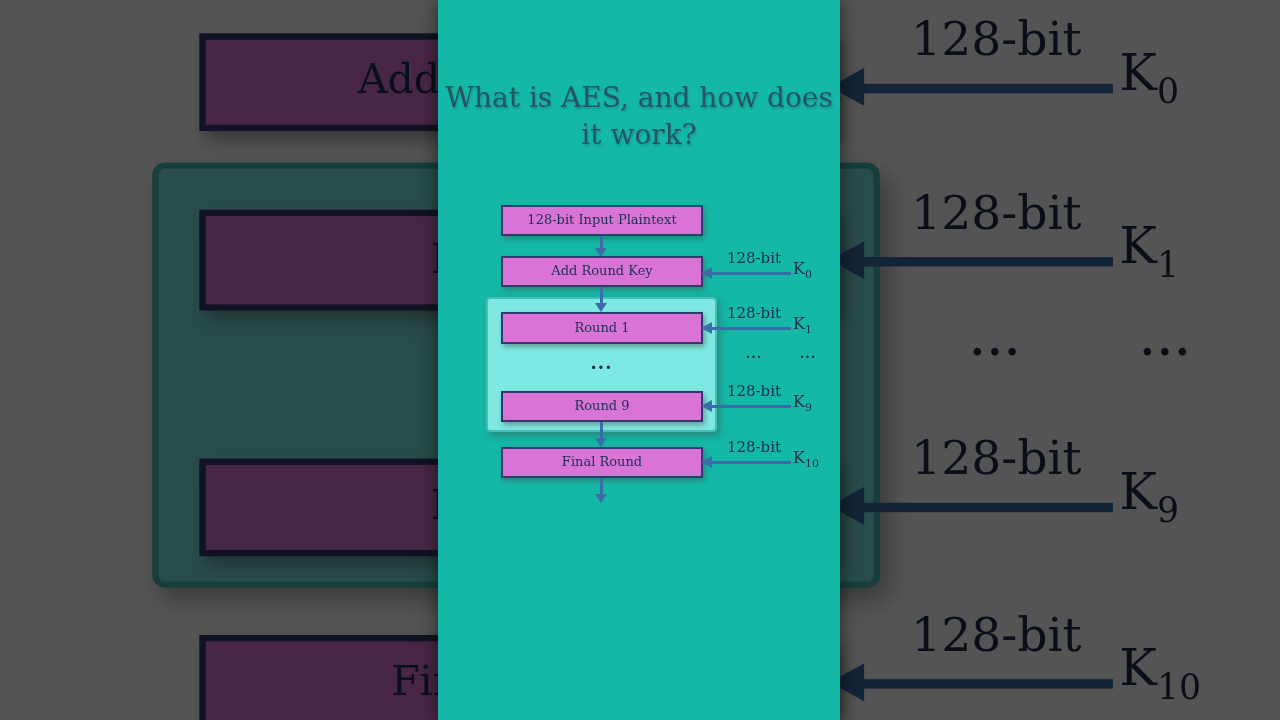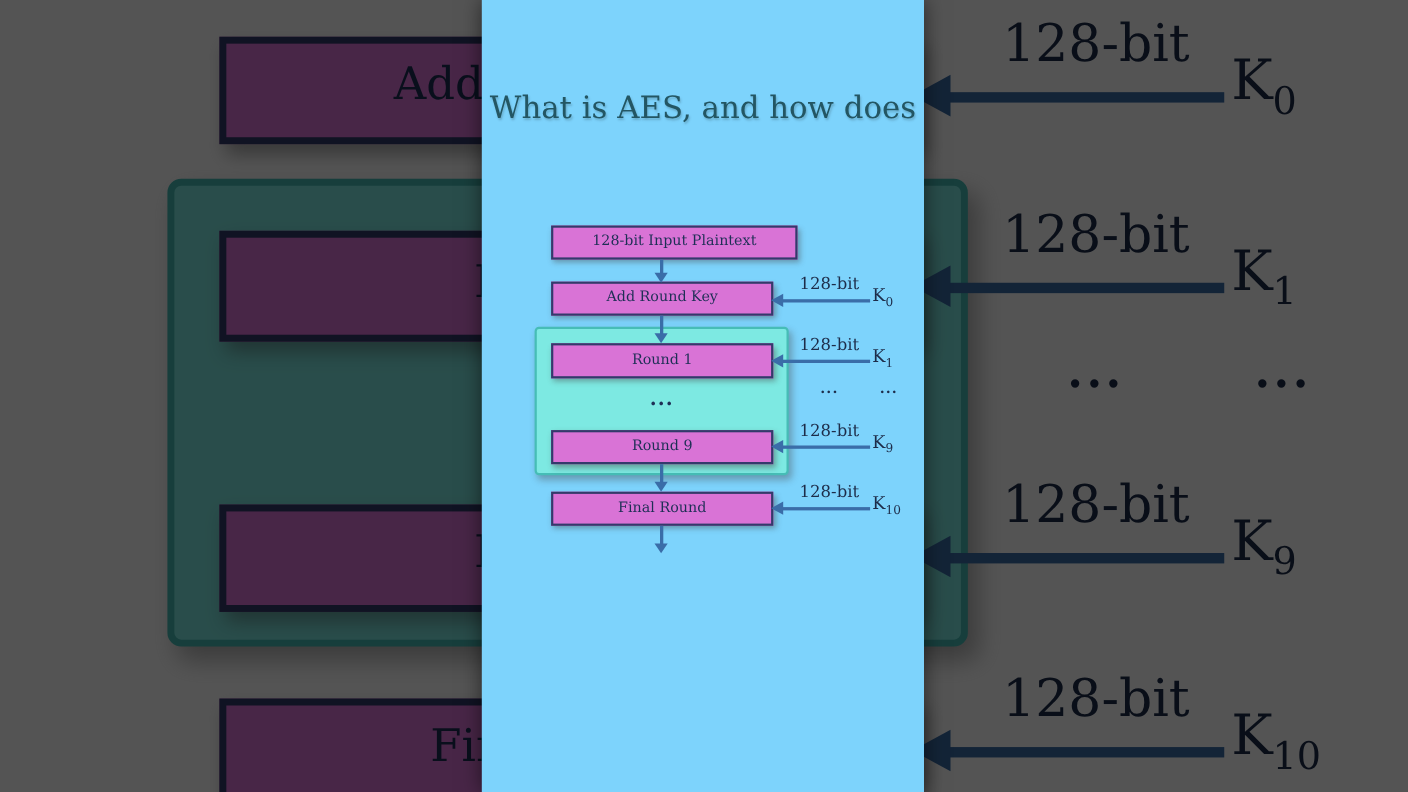--- a/index.html
+++ b/index.html
@@ -17,32 +17,32 @@
   .stage{position:relative;width:1280px;height:720px;overflow:hidden;
          font-family:"DejaVu Serif",serif;}
 
   
   .bg-layer{position:absolute;inset:0;background:#fff;overflow:hidden;}
   .bg-scale{position:absolute;left:1px;top:-773px;width:402px;height:720px;
             transform:scale(3.15);transform-origin:0 0;}
   .bg-overlay{position:absolute;inset:0;background:rgba(0,0,0,0.67);}
 
   
-  .strip{position:absolute;left:438px;top:0;width:402px;height:720px;background:#7dd3fc;
+  .strip{position:absolute;left:438px;top:0;width:402px;height:720px;background:#14b8a6;
          box-shadow:0 0 18px rgba(0,0,0,0.55);}
 
   
   .diagram{position:absolute;left:0;top:0;width:402px;height:720px;}
   .title{position:absolute;left:0;top:79px;width:402px;text-align:center;
          font-size:28px;line-height:37px;color:var(--title-text);
          text-shadow:1px 2px 2px rgba(40,60,70,0.28);}
   .fbox{position:absolute;box-sizing:border-box;border:2px solid var(--box-border);
         background:var(--box-fill);color:var(--box-text);font-size:13px;
         text-align:center;line-height:26px;box-shadow:2px 3px 5px rgba(70,70,70,0.45);}
-  .b-input{left:63px;top:205px;width:224px;height:31px;}
+  .b-input{left:63px;top:205px;width:202px;height:31px;}
   .b-add{left:63px;top:256px;width:202px;height:31px;}
   .b-r1{left:63px;top:312px;width:202px;height:32px;line-height:27px;}
   .b-r9{left:63px;top:391px;width:202px;height:31px;}
   .b-final{left:63px;top:447px;width:202px;height:31px;}
   .b-output{left:52px;top:503px;width:223px;height:31px;}
   .teal{position:absolute;left:48px;top:297px;width:231px;height:135px;box-sizing:border-box;
         background:var(--container-fill);border:2px solid var(--container-border);
         border-radius:4px;box-shadow:3px 4px 7px rgba(70,70,70,0.4);}
   .vline{position:absolute;left:162px;width:3px;background:var(--arrow);}
   .vhead{position:absolute;left:157px;width:0;height:0;
@@ -123,20 +123,21 @@
     </div>
       </div>
     <div class="bg-overlay"></div>
   </div>
 
   <div class="strip">
     <div class="diagram" id="diagram-main">
 
       <div class="title">
         <div>What is AES, and how does</div>
+        <div>it work?</div>
       </div>
 
       <div class="teal"></div>
 
       <div class="fbox b-input">128-bit Input Plaintext</div>
       <div class="fbox b-add">Add Round Key</div>
       <div class="fbox b-r1">Round 1</div>
       <div class="dots dots-mid">...</div>
       <div class="fbox b-r9">Round 9</div>
       <div class="fbox b-final">Final Round</div>

